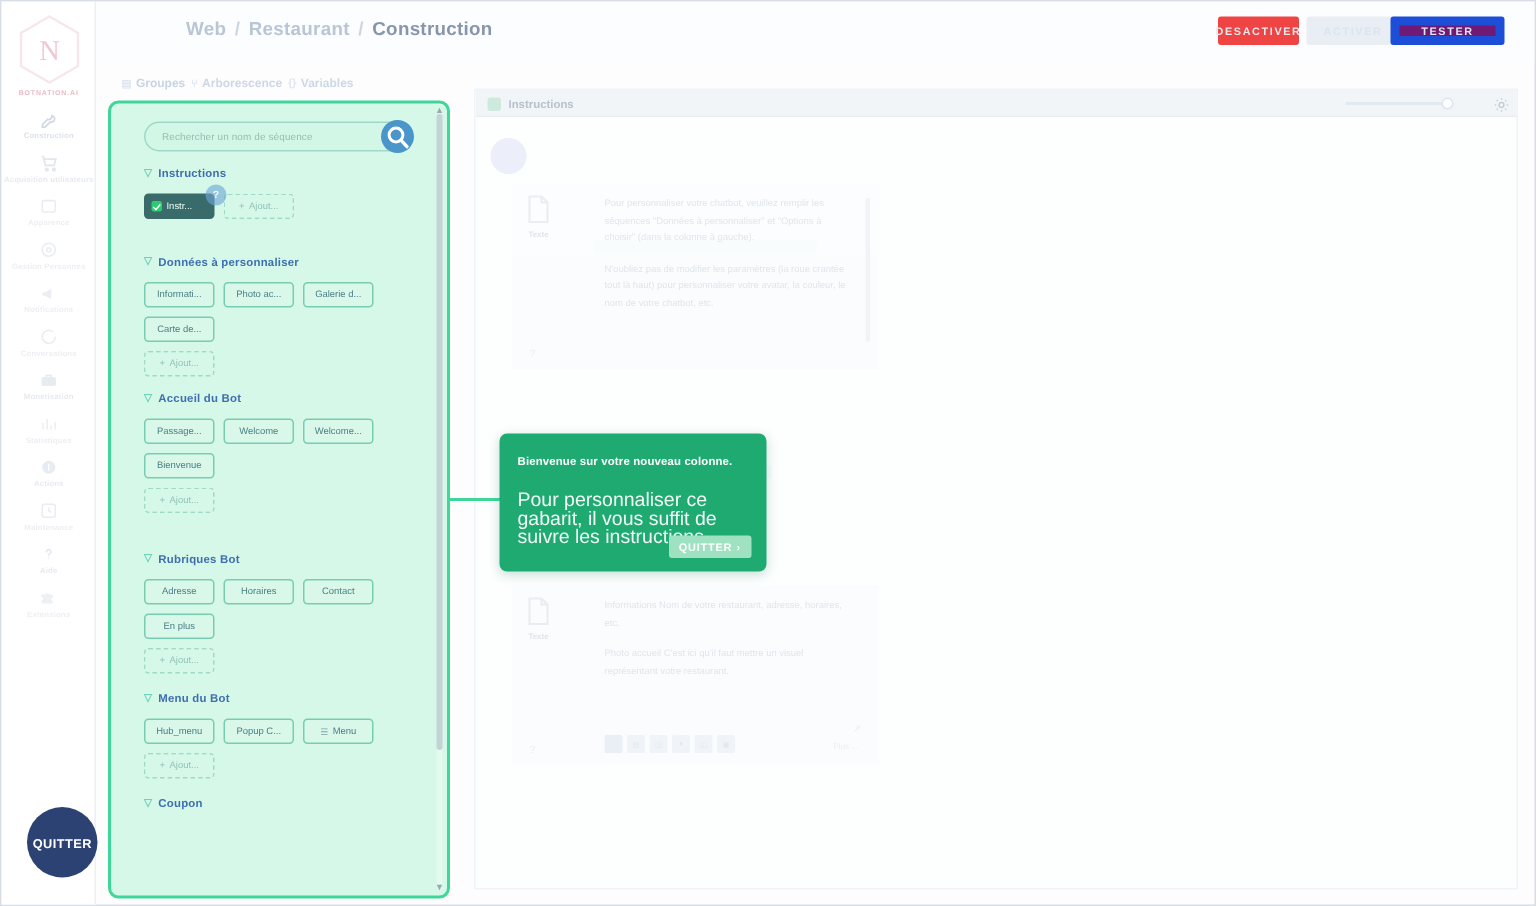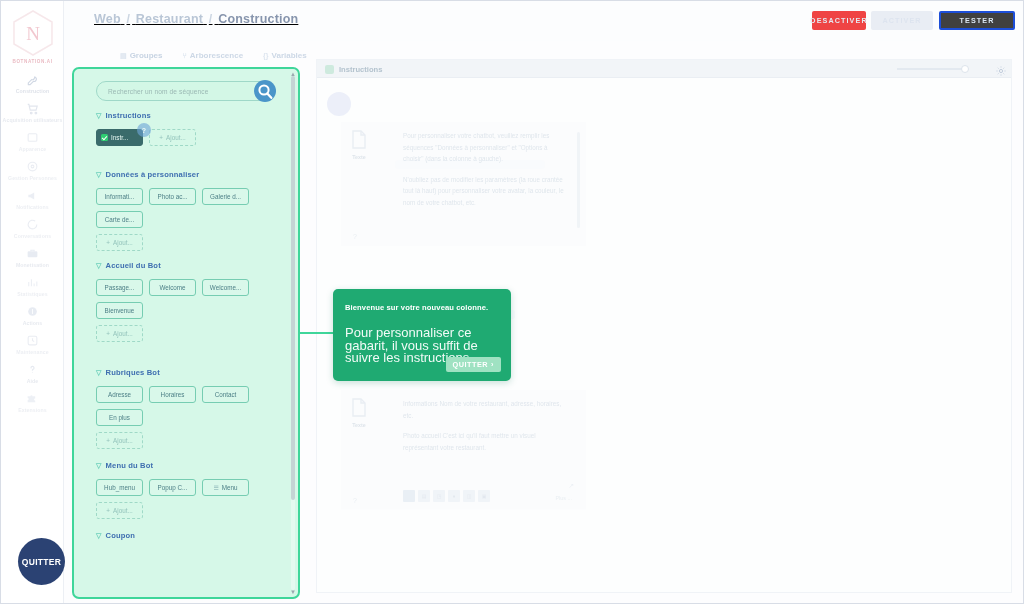--- a/index.html
+++ b/index.html
@@ -64,44 +64,43 @@
     display: flex; align-items: center; justify-content: center;
     z-index: 9;
   }
 
   
   #topbar {
     position: absolute; left: 63px; top: 0; right: 0; height: 40px;
     background: #fcfdfe;
   }
   #breadcrumb {
-    position: absolute; left: 30px; top: 11px;
+    position: absolute; left: 60px; top: 11px;
     font-size: 12.5px; font-weight: 700; letter-spacing: .2px;
     white-space: nowrap;
-    text-decoration: underline;
   }
   #breadcrumb .crumb { color: #b9c6d6; }
   #breadcrumb .crumb.active { color: #8795ad; }
   #breadcrumb .sep { color: #ccd6e2; margin: 0 2px; }
 
   .topbtn {
     position: absolute; top: 10px; height: 19px;
     font-size: 7.2px; font-weight: 700; letter-spacing: 1.1px;
     display: flex; align-items: center; justify-content: center;
     border-radius: 2px;
   }
   #btn-desactiver { right: 157px; width: 54px; color: #e4e9f0; background: #ef4444; }
   #btn-activer    { right: 90px;  width: 62px; color: #dde4ef; background: #e9edf4; }
-  #btn-tester     { right: 8px;   width: 76px; color: #dbe6f2; background: #404040;
-                    border: 2px solid #1d4ed8; }
+  #btn-tester     { right: 20px;   width: 76px; color: #dbe6f2; background: #701a75;
+                    border: 6px solid #1d4ed8; }
 
   
   #tabs {
     position: absolute; left: 80px; top: 50px;
-    display: flex; gap: 20px; margin-left: 39px;
+    display: flex; gap: 4px;
   }
   .tab {
     font-size: 8px; font-weight: 700; color: #cdd8e6;
     display: flex; align-items: center; gap: 3px;
   }
   .tab .tab-ico { font-size: 7px; color: #dde5ef; }
   .tab.first { color: #c8d4e3; }
 
   
   #seqpanel {

